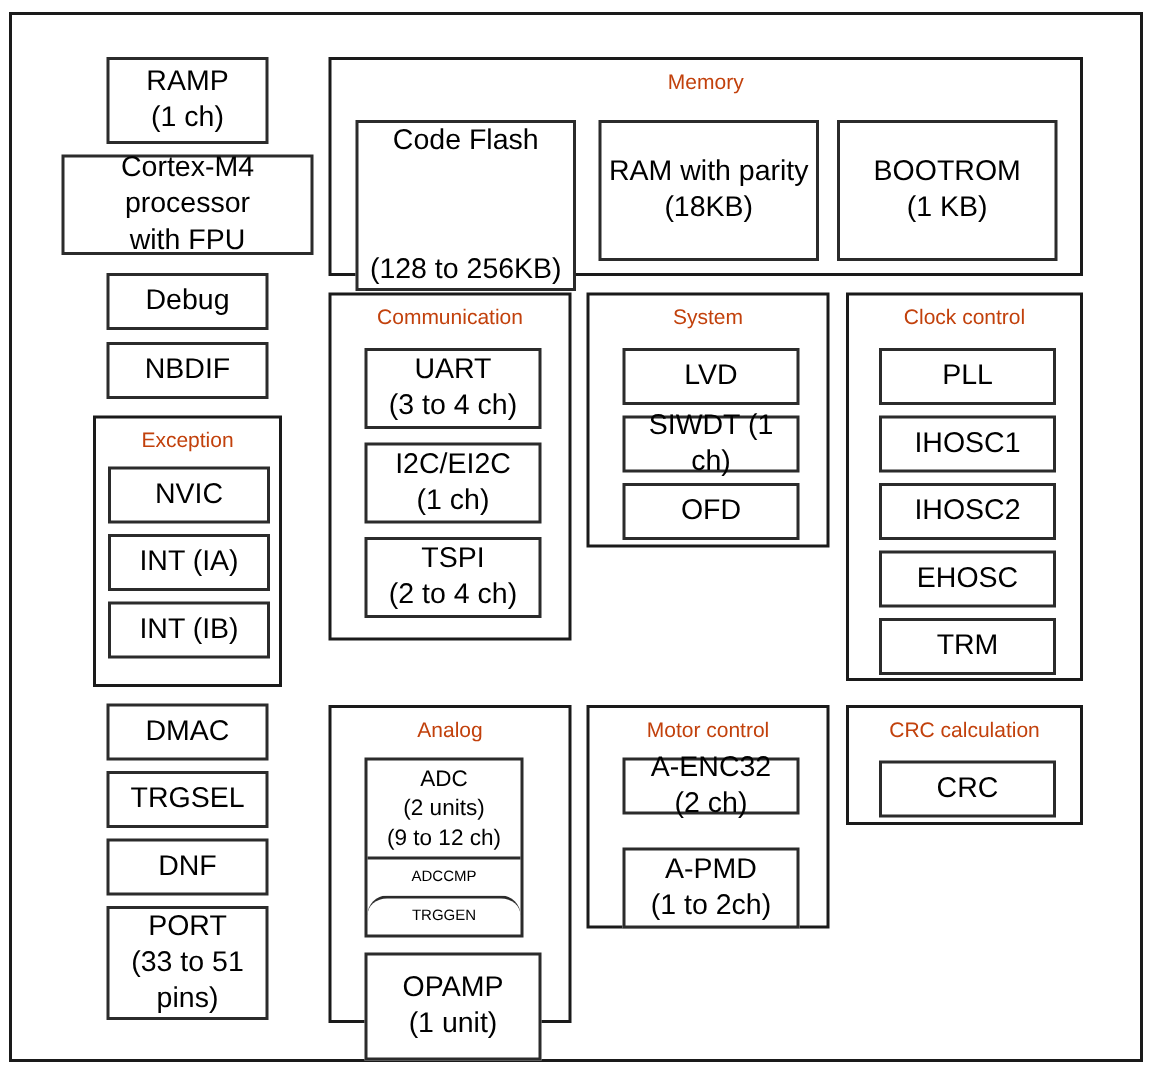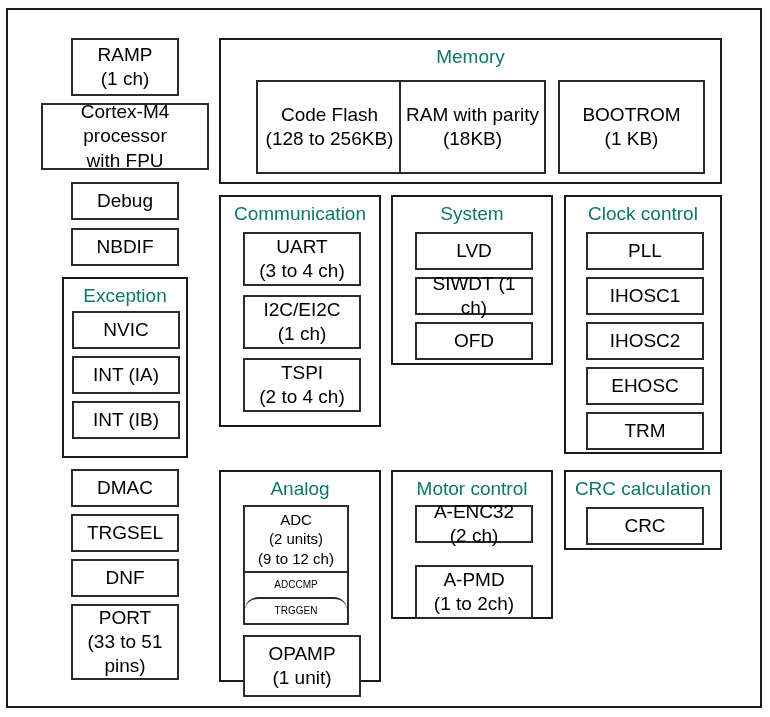--- a/index.html
+++ b/index.html
@@ -50,23 +50,23 @@
     box-sizing: border-box;
     border: 2px solid #1a1a1a;
     background: #ffffff;
   }
   .grp > .grp-title {
     position: absolute;
     left: 0;
     right: 0;
     top: 6px;
     text-align: center;
-    font-size: 19px;
+    font-size: 14px;
     line-height: 1.2;
-    color: #0f766e;
+    color: #c2410c;
   }
   
   .stack {
     position: absolute;
     box-sizing: border-box;
     border: 2px solid #2b2b2b;
     background: #ffffff;
     display: flex;
     flex-direction: column;
   }
@@ -135,21 +135,21 @@
       <span class="ln">DNF</span>
     </div>
 
     <div class="blk" style="left:63px; top:594px; width:108px; height:76px;">
       <span class="ln">PORT</span>
       <span class="ln">(33 to 51 pins)</span>
     </div>
 
     <div class="grp" style="left:211px; top:28px; width:503px; height:146px;">
       <div class="grp-title">Memory</div>
-      <div class="blk" style="left:35px; top:40px; width:147px; height:94px;">
+      <div class="blk" style="left:16px; top:40px; width:147px; height:114px;justify-content:space-between;">
         <span class="ln">Code Flash</span>
         <span class="ln">(128 to 256KB)</span>
       </div>
       <div class="blk" style="left:178px; top:40px; width:147px; height:94px;">
         <span class="ln">RAM with parity</span>
         <span class="ln">(18KB)</span>
       </div>
       <div class="blk" style="left:337px; top:40px; width:147px; height:94px;">
         <span class="ln">BOOTROM</span>
         <span class="ln">(1 KB)</span>
@@ -215,21 +215,21 @@
           <span class="ln">(9 to 12 ch)</span>
         </div>
         <div class="seg" style="height:26px;">
           <span class="ln sm">ADCCMP</span>
         </div>
         <div class="seg" style="height:26px;border-radius:13px;">
           <span class="ln sm">TRGGEN</span>
         </div>
       </div>
 
-      <div class="blk" style="left:22px; top:163px; width:118px; height:62px;">
+      <div class="blk" style="left:22px; top:163px; width:118px; height:72px;">
         <span class="ln">OPAMP</span>
         <span class="ln">(1 unit)</span>
       </div>
     </div>
 
     <div class="grp" style="left:383px; top:460px; width:162px; height:149px;">
       <div class="grp-title">Motor control</div>
       <div class="blk" style="left:22px; top:33px; width:118px; height:38px;">
         <span class="ln">A-ENC32</span>
         <span class="ln">(2 ch)</span>

